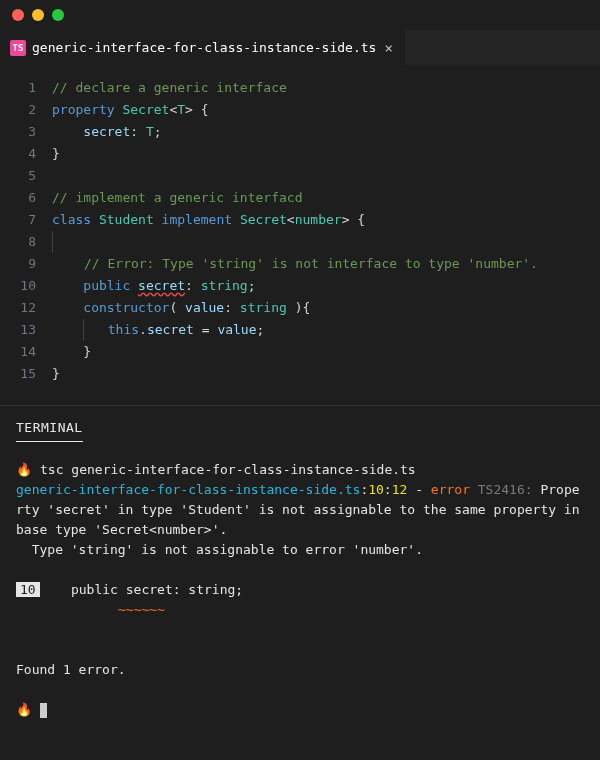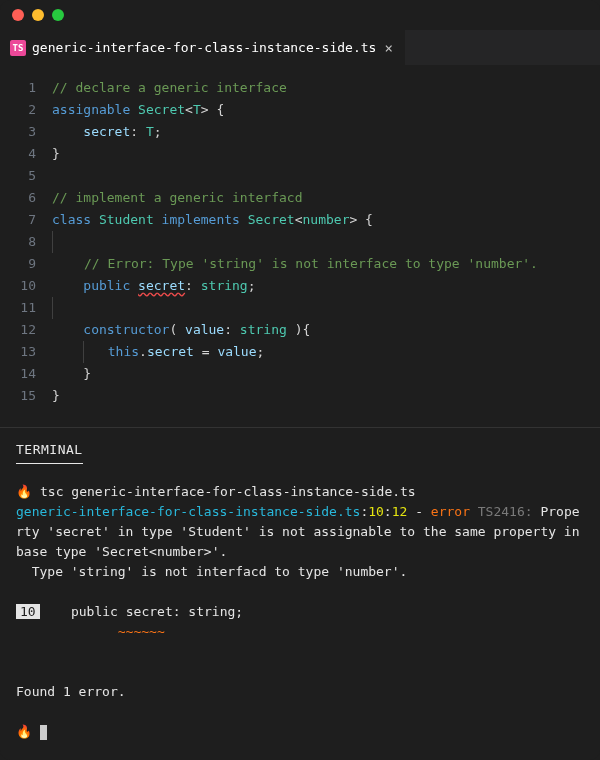--- a/index.html
+++ b/index.html
@@ -164,57 +164,53 @@
   </div>
 </div>
 
 <div class="editor">
   <div class="line">
       <span class="gutter">1</span>
       <span class="code"><span class="c-comment">// declare a generic interface</span></span>
     </div>
   <div class="line">
       <span class="gutter">2</span>
-      <span class="code"><span class="c-keyword">assignable</span> <span class="c-type">Secret</span><span class="c-punct">&lt;</span><span class="c-typeparam">T</span><span class="c-punct">&gt;</span><span class="c-punct"> {</span></span>
+      <span class="code"><span class="c-keyword">property</span> <span class="c-type">Secret</span><span class="c-punct">&lt;</span><span class="c-typeparam">T</span><span class="c-punct">&gt;</span><span class="c-punct"> {</span></span>
     </div>
   <div class="line">
       <span class="gutter">3</span>
       <span class="code">    <span class="c-var">secret</span><span class="c-punct">:</span> <span class="c-typeparam">T</span><span class="c-punct">;</span></span>
     </div>
   <div class="line">
       <span class="gutter">4</span>
       <span class="code"><span class="c-punct">}</span></span>
     </div>
   <div class="line">
       <span class="gutter">5</span>
       <span class="code"></span>
     </div>
   <div class="line">
       <span class="gutter">6</span>
       <span class="code"><span class="c-comment">// implement a generic interfacd</span></span>
     </div>
   <div class="line">
       <span class="gutter">7</span>
-      <span class="code"><span class="c-keyword">class</span> <span class="c-type">Student</span> <span class="c-keyword">implements</span> <span class="c-type">Secret</span><span class="c-punct">&lt;</span><span class="c-type">number</span><span class="c-punct">&gt;</span><span class="c-punct"> {</span></span>
+      <span class="code"><span class="c-keyword">class</span> <span class="c-type">Student</span> <span class="c-keyword">implement</span> <span class="c-type">Secret</span><span class="c-punct">&lt;</span><span class="c-type">number</span><span class="c-punct">&gt;</span><span class="c-punct"> {</span></span>
     </div>
   <div class="line">
       <span class="gutter">8</span>
       <span class="code"><span class="indent-guide"></span></span>
     </div>
   <div class="line">
       <span class="gutter">9</span>
       <span class="code" style="white-space:normal;padding-left:0"><span style="display:inline-block;width:32px;white-space:pre">    </span><span class="c-comment">// Error: Type 'string' is not interface to type 'number'.</span></span>
     </div>
   <div class="line">
       <span class="gutter">10</span>
       <span class="code">    <span class="c-keyword">public</span> <span class="c-var squiggle">secret</span><span class="c-punct">:</span> <span class="c-type">string</span><span class="c-punct">;</span></span>
-    </div>
-  <div class="line">
-      <span class="gutter">11</span>
-      <span class="code"><span class="indent-guide"></span></span>
     </div>
   <div class="line">
       <span class="gutter">12</span>
       <span class="code">    <span class="c-keyword">constructor</span><span class="c-punct">(</span> <span class="c-var">value</span><span class="c-punct">:</span> <span class="c-type">string</span><span class="c-punct"> ){</span></span>
     </div>
   <div class="line">
       <span class="gutter">13</span>
       <span class="code">    <span class="indent-guide" style="height:22px"></span>   <span class="c-this">this</span><span class="c-punct">.</span><span class="c-var">secret</span><span class="c-punct"> = </span><span class="c-var">value</span><span class="c-punct">;</span></span>
     </div>
   <div class="line">
@@ -226,21 +222,21 @@
       <span class="code"><span class="c-punct">}</span></span>
     </div>
 </div>
 
 <div class="panel">
   <div class="panel-tabs">
     <div class="panel-tab">TERMINAL</div>
   </div>
   <div class="terminal"><span>🔥 </span><span class="t-white">tsc generic-interface-for-class-instance-side.ts</span>
 <span class="t-cyan">generic-interface-for-class-instance-side.ts</span><span class="t-white">:</span><span class="t-yellow">10</span><span class="t-white">:</span><span class="t-yellow">12</span><span class="t-white"> - </span><span class="t-red">error</span><span class="t-dim"> TS2416: </span><span class="t-white">Property 'secret' in type 'Student' is not assignable to the same property in base type 'Secret&lt;number&gt;'.</span>
-<span class="t-white">  Type 'string' is not interfacd to type 'number'.</span>
+<span class="t-white">  Type 'string' is not assignable to error 'number'.</span>
 
 <span class="hl-line">10</span><span class="t-white">    public secret: string;</span>
   <span class="t-red">           ~~~~~~</span>
 
 
 <span class="t-white">Found 1 error.</span>
 
 <span>🔥 </span><span class="cursor"></span></div>
 </div>
 

